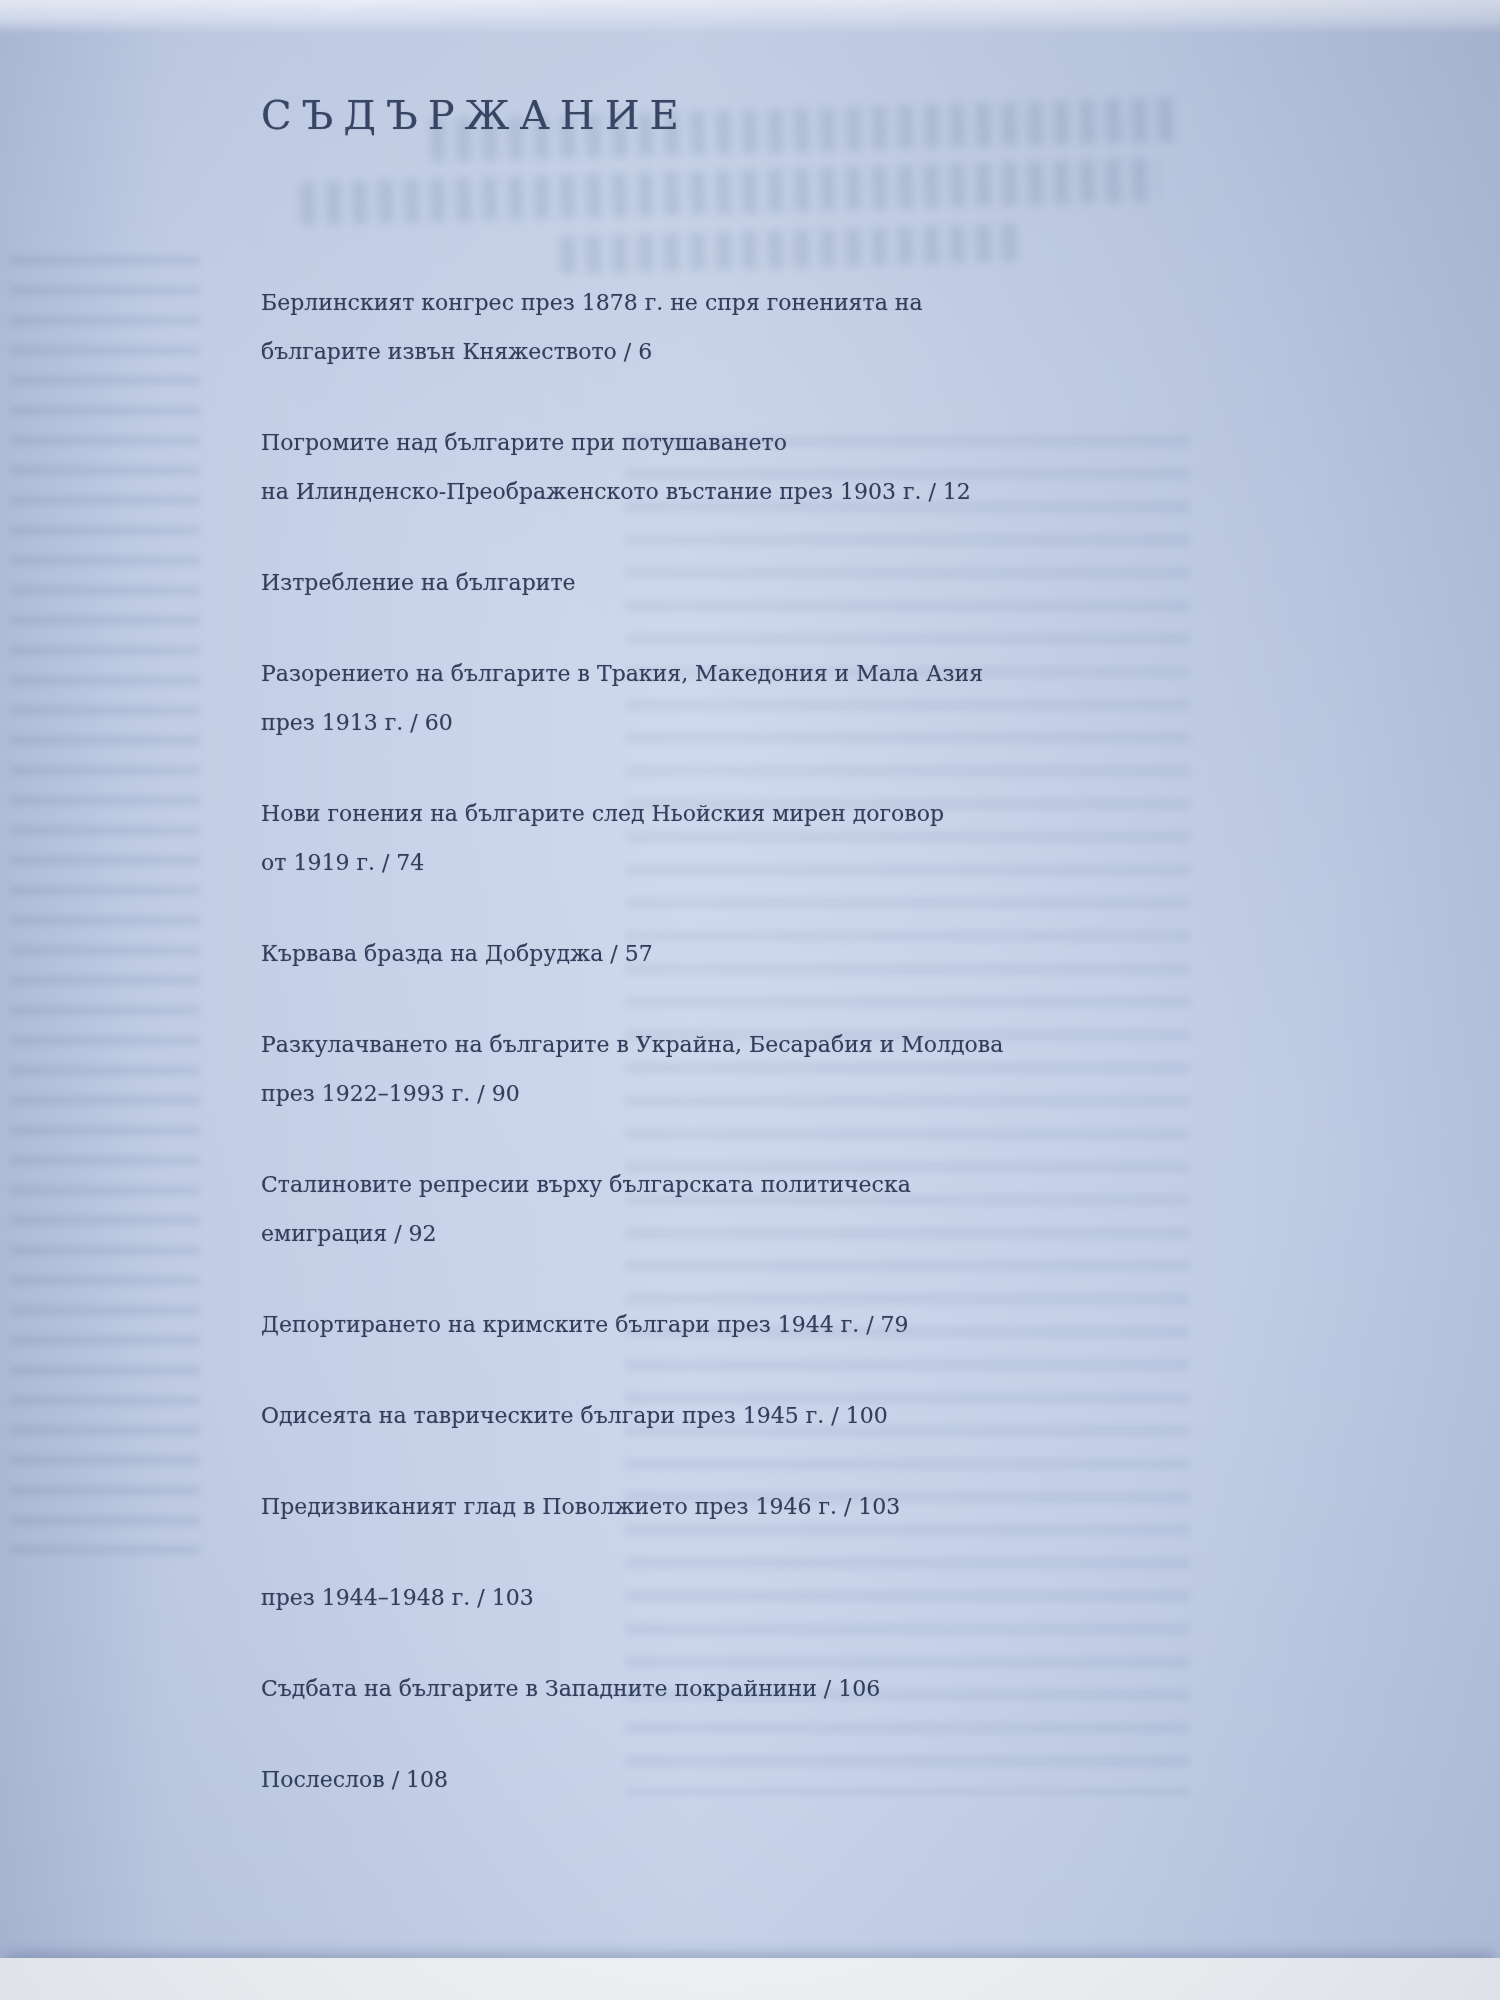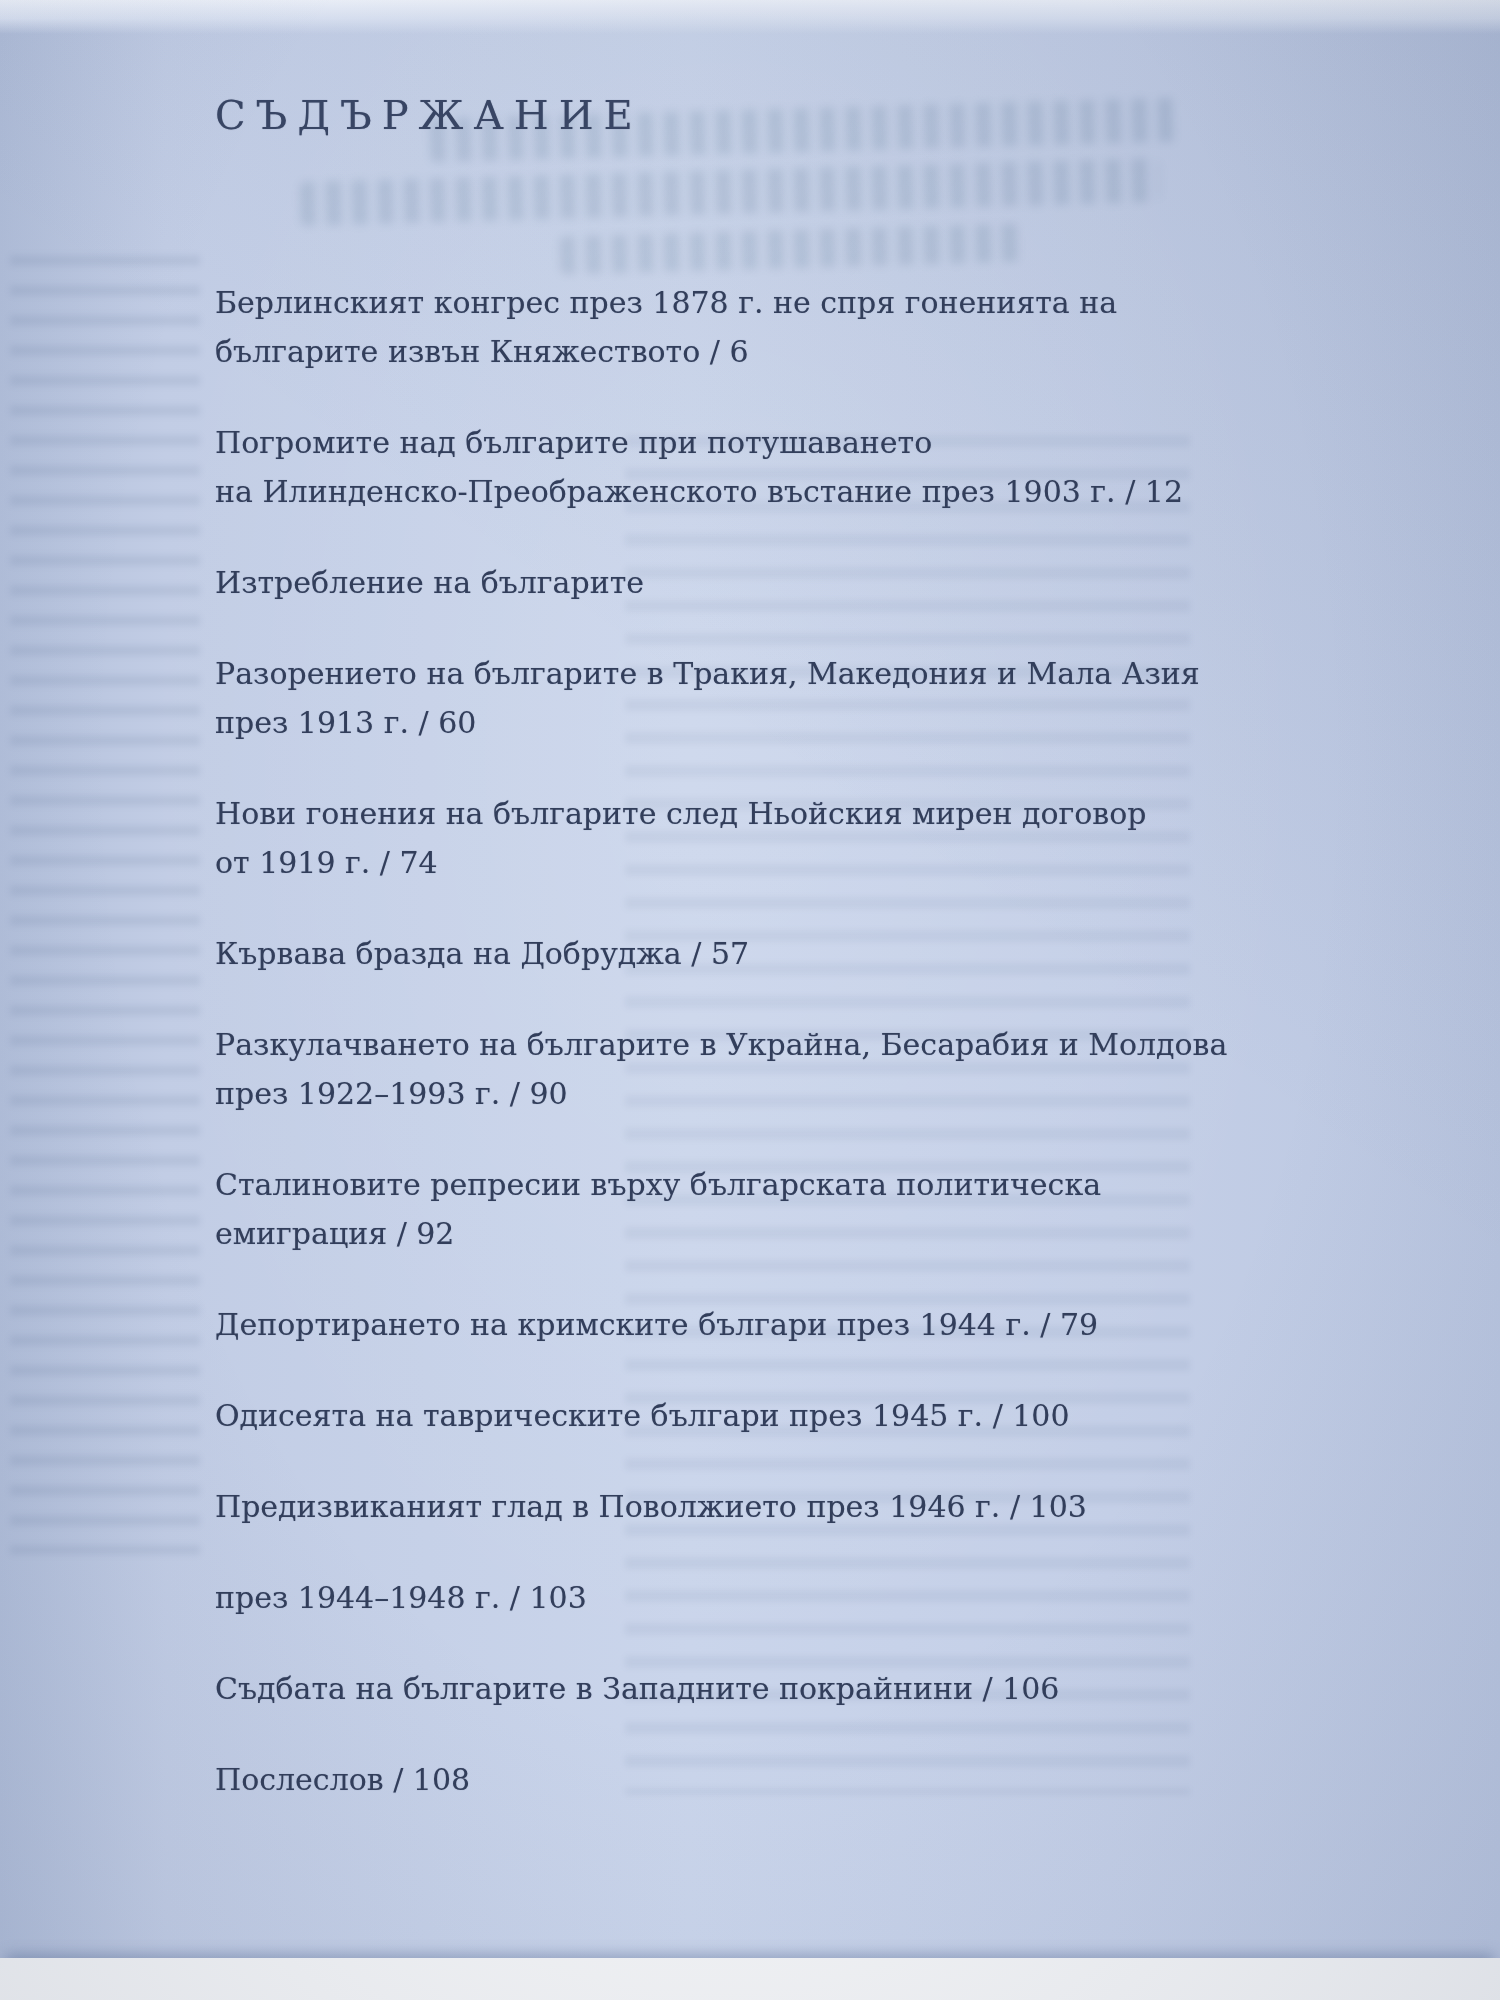--- a/index.html
+++ b/index.html
@@ -49,30 +49,31 @@
     position:absolute;inset:0;pointer-events:none;
     background:
       linear-gradient(215deg,rgba(30,50,90,.09),rgba(30,50,90,0) 42%),
       radial-gradient(ellipse at 48% 38%,rgba(255,255,255,.10) 0%,rgba(255,255,255,0) 55%,rgba(40,60,100,.10) 100%);
   }
   
   .content{
     position:absolute;inset:0;z-index:2;
     padding:92px 300px 0 215px;
     color:#323e5b;
+    margin-left:46px;
   }
   h1.toc-title{
     margin:0 0 140px 0;
     font-size:40px;font-weight:normal;letter-spacing:10px;
     color:#384564;
     text-shadow:0 0 1px rgba(50,62,92,.45);
   }
   .entry{margin:0 0 42px 0;max-width:950px;}
   .entry .line{
-    font-size:30px;line-height:49px;
+    font-size:22px;line-height:49px;
     text-shadow:0 0 1px rgba(50,62,92,.35);
     white-space:nowrap;
   }
 </style>
 </head>
 <body>
 
 <div class="photo">
 
   <div class="ghost">

